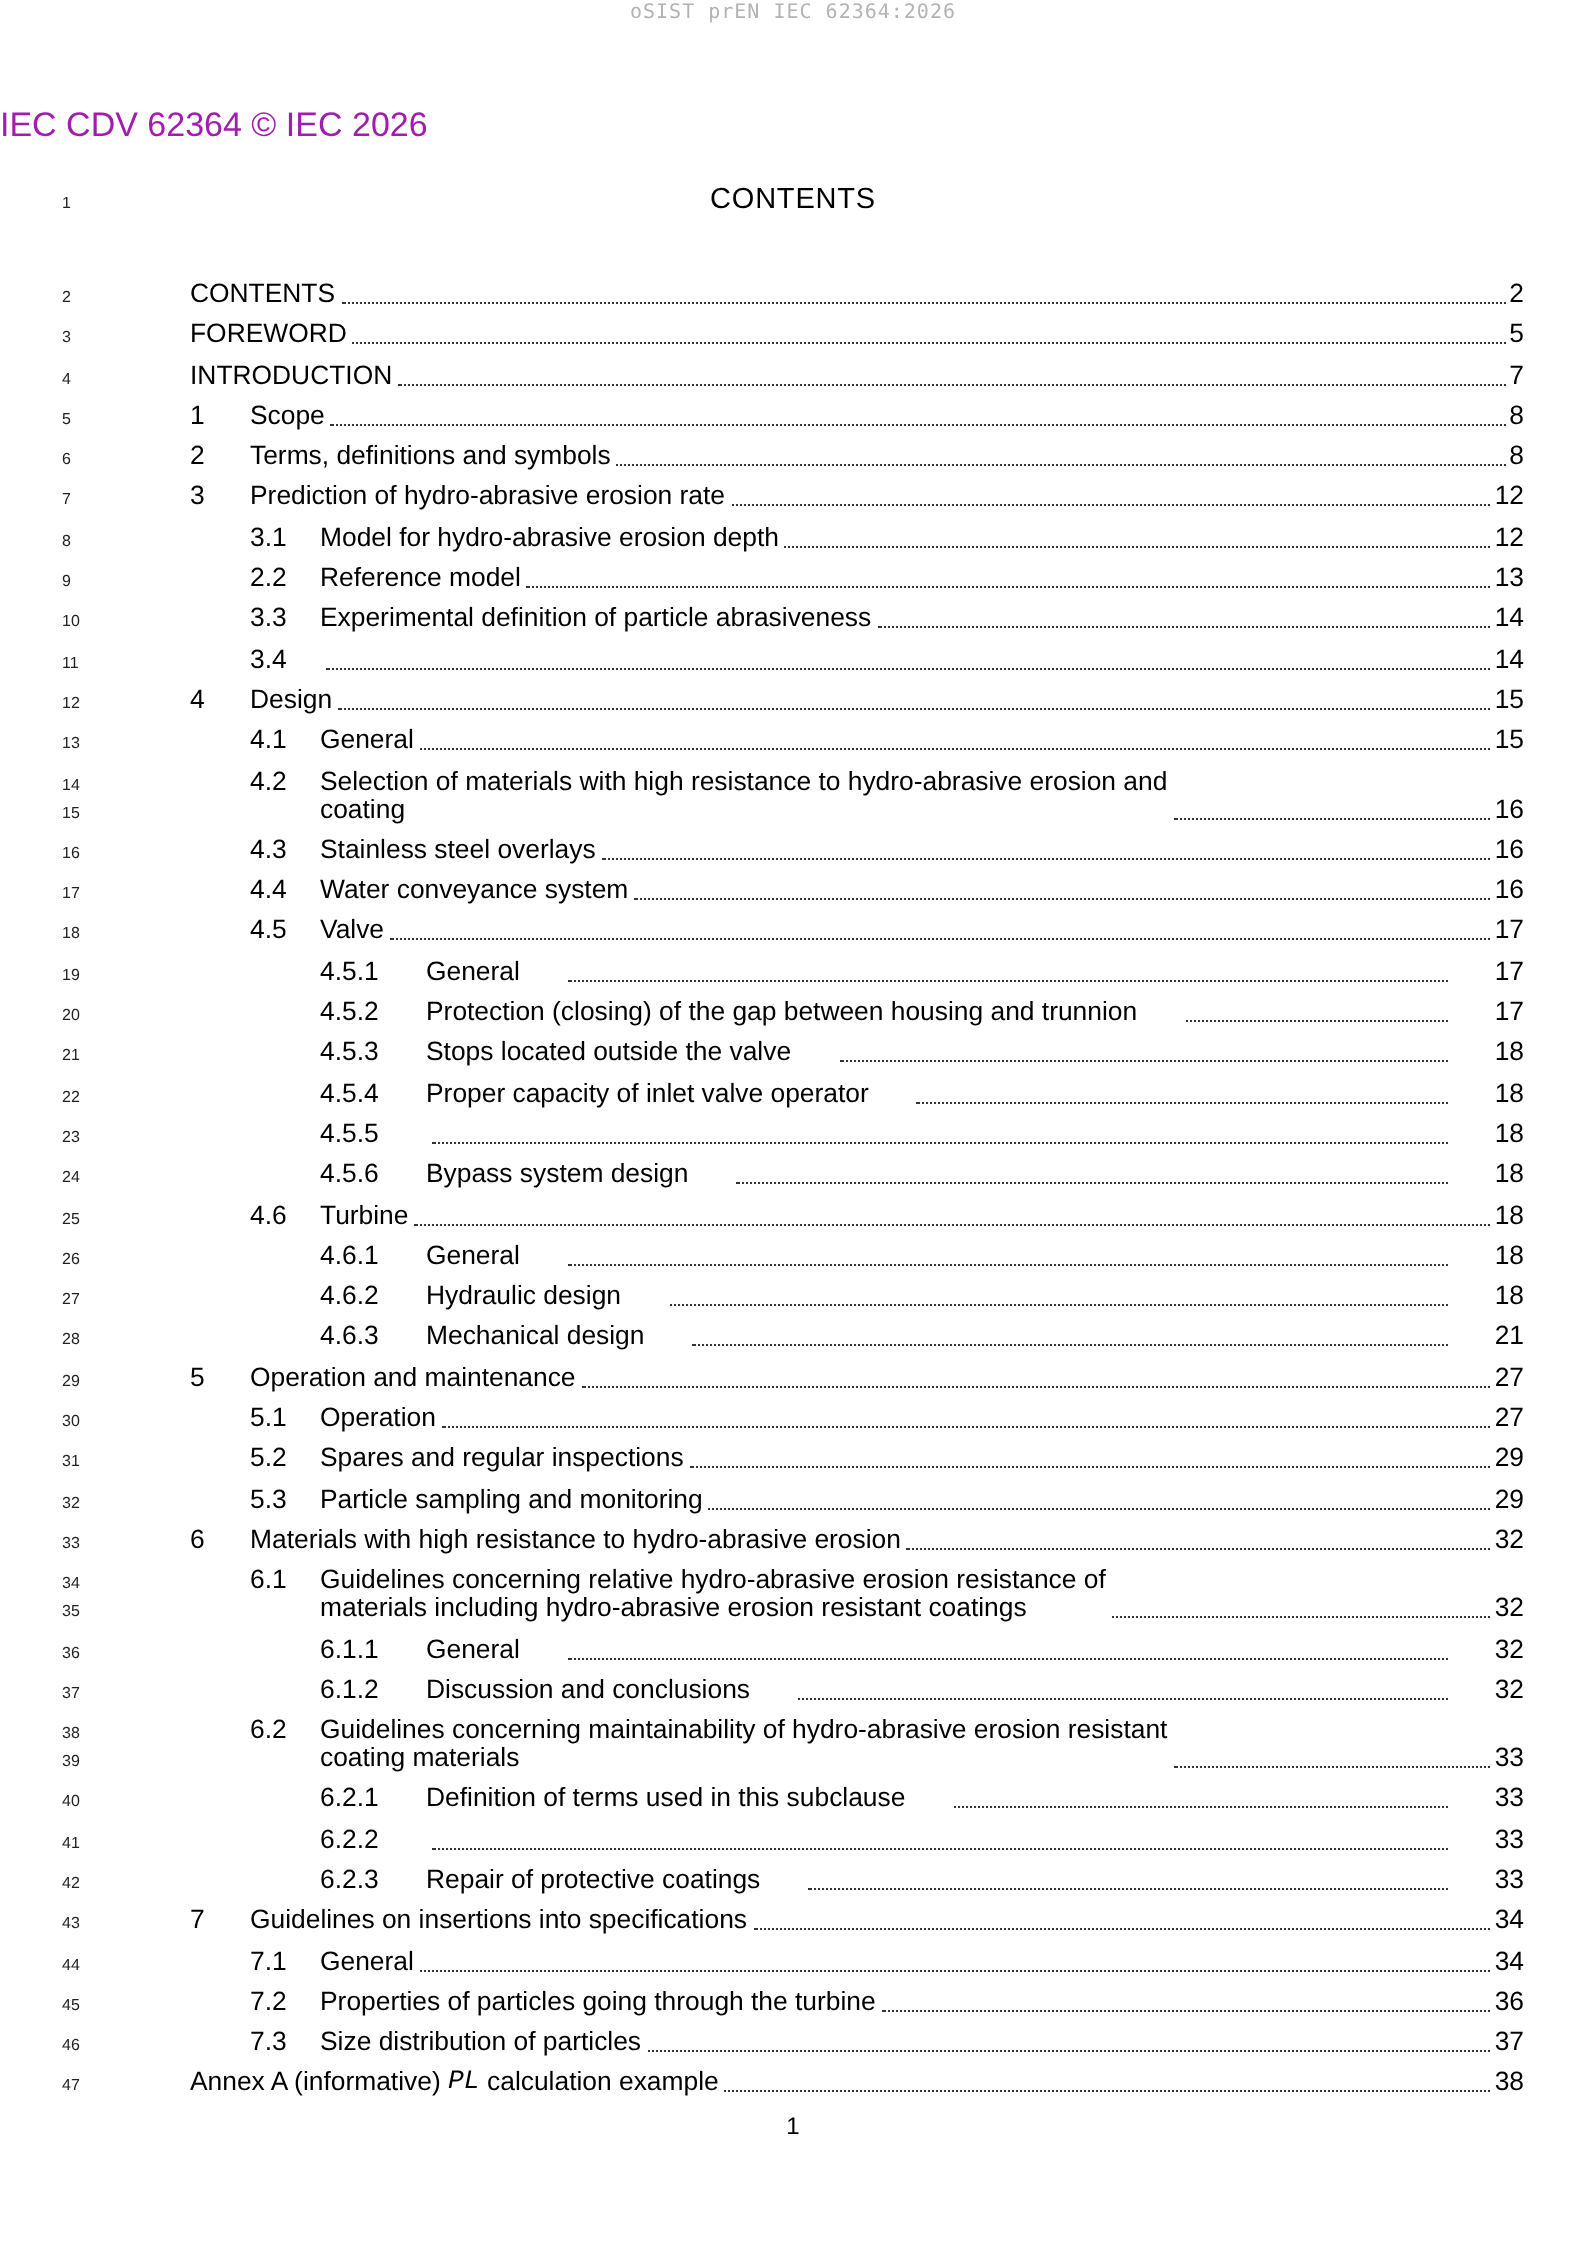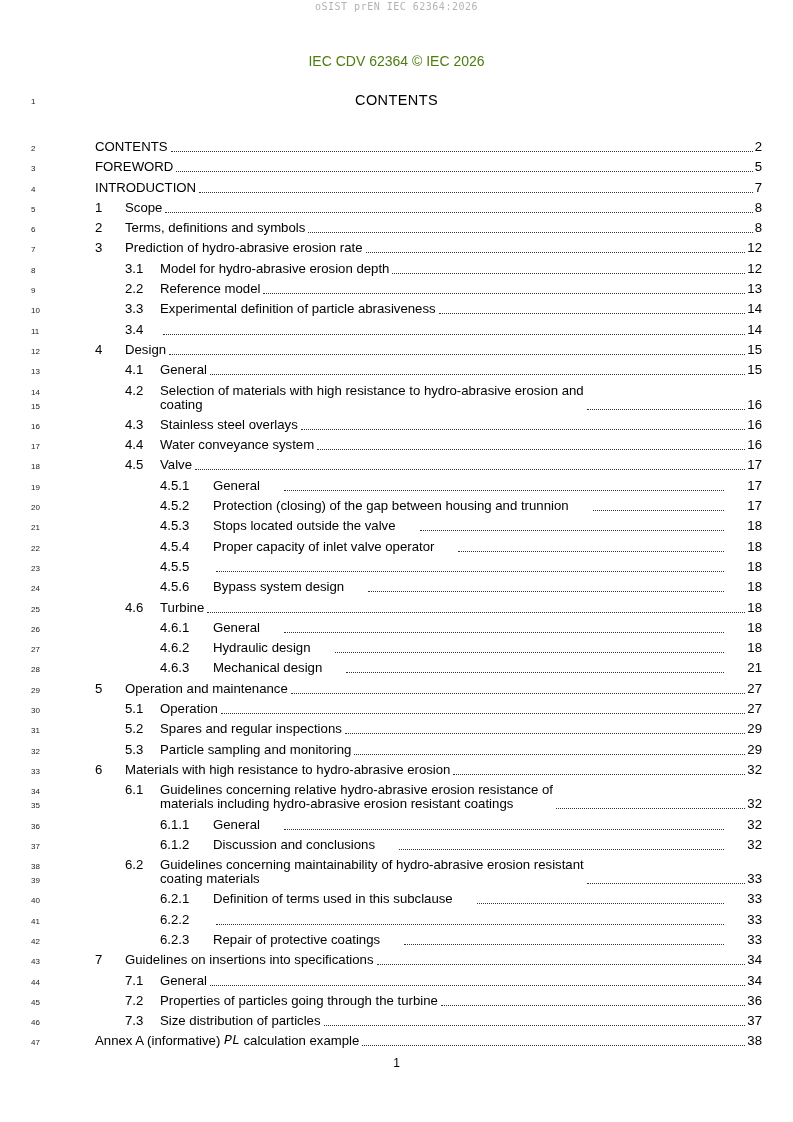--- a/index.html
+++ b/index.html
@@ -17,23 +17,23 @@
     top: 1px; left: 0; right: 0;
     text-align: center;
     font-family: "DejaVu Sans Mono", monospace;
     font-size: 10px;
     letter-spacing: 0.5px;
     color: #b3b3b3;
   }
   .doc-header {
     position: absolute;
     top: 53px; left: 0; right: 0;
-    text-align: center;
-    font-size: 14px;
-    color: #4d7c0f;
+    text-align: left;
+    font-size: 17px;
+    color: #a21caf;
   }
   .title-row {
     position: absolute;
     top: 92px; left: 0; right: 0;
     height: 20px;
   }
   .title-row .margin-num {
     position: absolute;
     left: 31px; top: 5px;
   }

